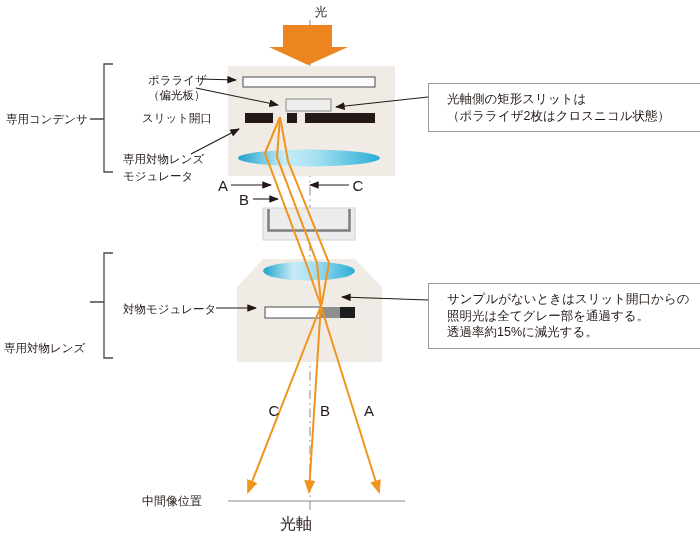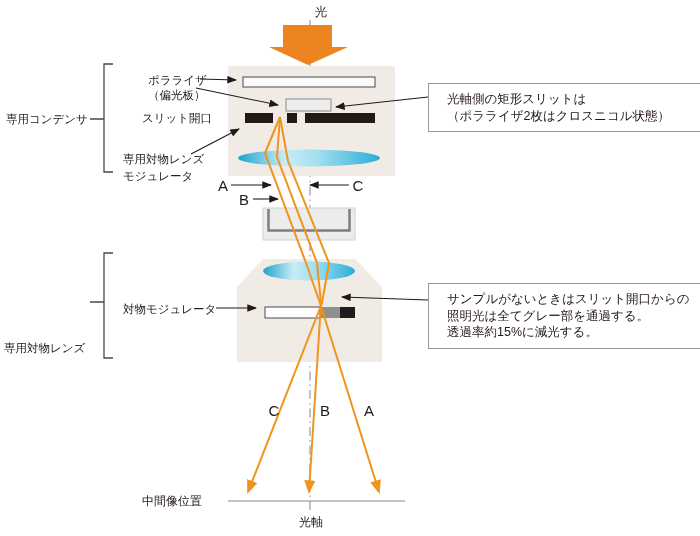--- a/index.html
+++ b/index.html
@@ -110,21 +110,21 @@
   <div class="ray-letter" style="left:212px;top:177px;">A</div>
   <div class="ray-letter" style="left:233px;top:191px;">B</div>
   <div class="ray-letter" style="left:347px;top:177px;">C</div>
 
   <div class="ray-letter" style="left:263px;top:402px;">C</div>
   <div class="ray-letter" style="left:314px;top:402px;">B</div>
   <div class="ray-letter" style="left:358px;top:402px;">A</div>
 
   <div class="lbl rt" style="left:142px;top:494px;width:80px;font-size:12px;">中間像位置</div>
 
-  <div class="small-cap" style="left:296px;top:514px;width:30px;font-size:12px;">光軸</div>
+  <div class="small-cap" style="left:280px;top:514px;width:30px;font-size:16px;">光軸</div>
 
   <div class="callout" style="top:83px;">
     <div class="line">光軸側の矩形スリットは</div>
     <div class="line">（ポラライザ2枚はクロスニコル状態）</div>
   </div>
 
   <div class="callout" style="top:283px;">
     <div class="line">サンプルがないときはスリット開口からの</div>
     <div class="line">照明光は全てグレー部を通過する。</div>
     <div class="line">透過率約15%に減光する。</div>

